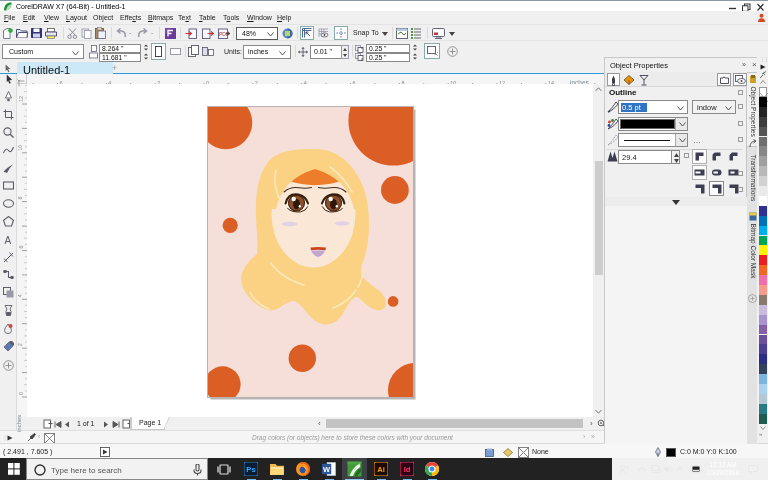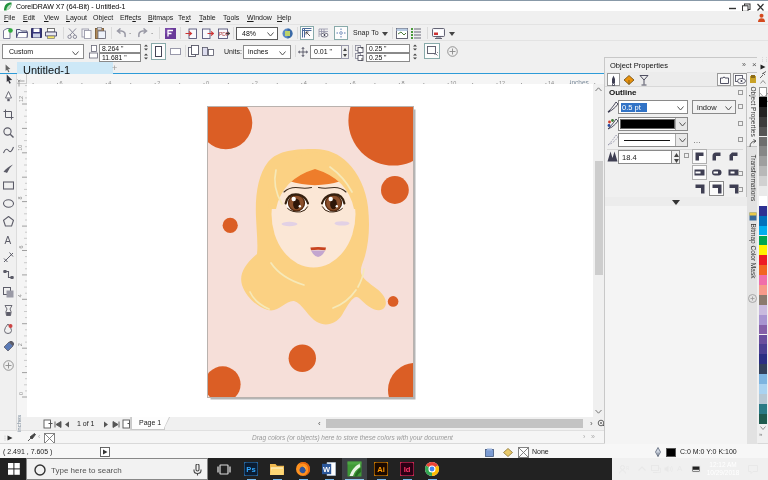--- a/index.html
+++ b/index.html
@@ -796,21 +796,21 @@
         </div>
       </div>
       <span style="position:absolute;left:88px;top:64px;font-size:8px;color:#444">…</span>
       <div class="abs" style="left:133px;top:65px;width:5px;height:5px;border:1px solid #9a9a9a"></div>
       <div class="abs" style="left:2px;top:76.5px;width:136px;height:1px;background:#d8d8d8"></div>
 
       <svg class="abs" style="left:2px;top:79px" width="11" height="11" viewBox="0 0 11 11">
           <path d="M0.5,10.5 L3.5,0.5 L5.5,7 L7.5,0.5 L10.5,10.5" fill="#3e3e52"></path>
         </svg>
       <div class="abs" style="left:13px;top:78px;width:61px;height:14px;background:#fff;border:1px solid #8a8a8a">
-        <span style="position:absolute;left:3px;top:2px;font-size:7.5px;color:#222">18.4</span>
+        <span style="position:absolute;left:3px;top:2px;font-size:7.5px;color:#222">29.4</span>
       </div>
       <div class="abs" style="left:66px;top:78px;width:9px;height:14px;background:#f0f0f0;border:1px solid #8a8a8a">
         <svg class="abs" style="left:1.5px;top:2px" width="5" height="4" viewBox="0 0 5 4">
             <path d="M2.5,0 L5,4 L0,4 Z" fill="#444"></path>
           </svg>
         <svg class="abs" style="left:1.5px;top:8px" width="5" height="4" viewBox="0 0 5 4">
             <path d="M2.5,4 L5,0 L0,0 Z" fill="#444"></path>
           </svg>
       </div>
       <div class="abs" style="left:79px;top:81px;width:5px;height:5px;border:1px solid #9a9a9a"></div>

